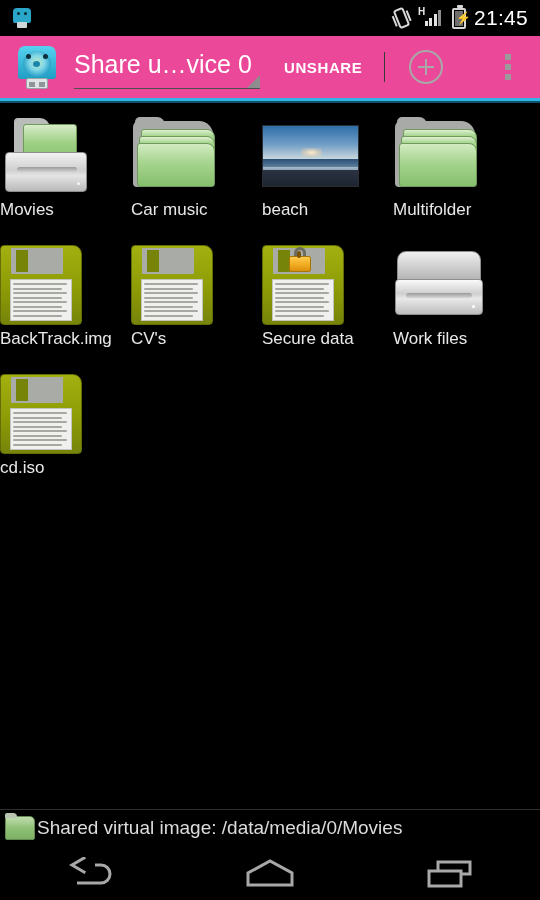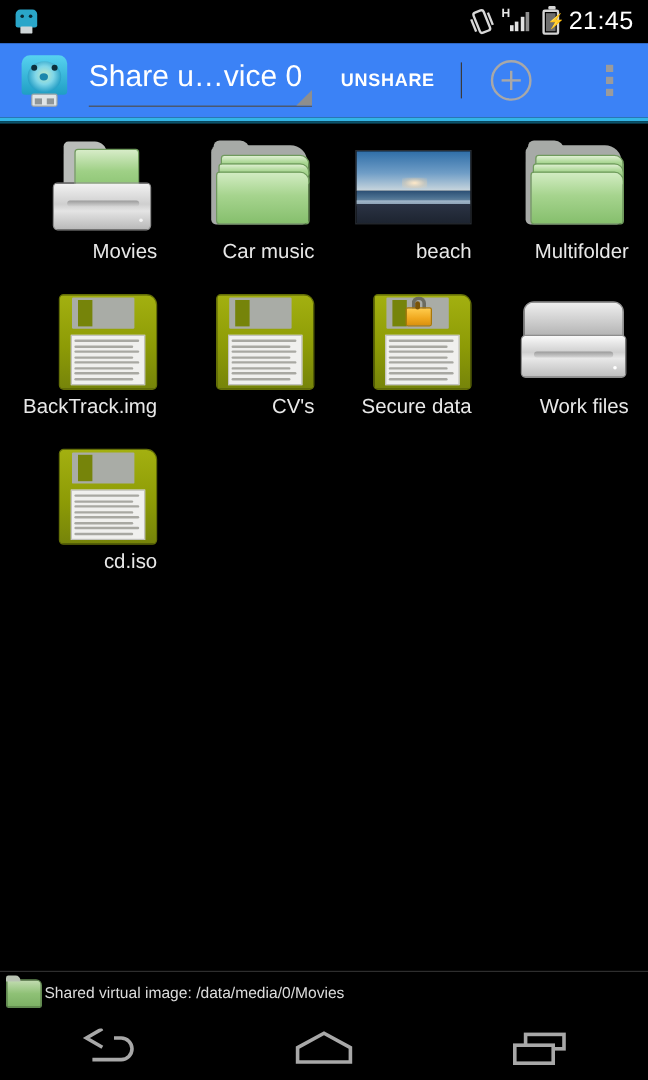--- a/index.html
+++ b/index.html
@@ -43,21 +43,21 @@
   .sig-bars b.on{ background:#e2e2e2; }
 
   .bat{ width:14px; height:21px; border:2px solid #d5d5d5; border-radius:2px; position:relative; }
   .bat:before{ content:""; position:absolute; top:-5px; left:3px; width:6px; height:3px; background:#d5d5d5; border-radius:1px;}
   .bat-fill{ position:absolute; inset:1px; background:#6e6e6e; }
   .bat-bolt{ position:absolute; left:2px; top:2px; font-size:12px; color:#ffffff; line-height:12px;}
 
   
   .actionbar{
     position:absolute; top:36px; left:0; width:540px; height:62px;
-    background:#3b82f6; display:flex; align-items:center;
+    background:#ec4899; display:flex; align-items:center;
   }
   .ab-appicon{ width:46px; height:46px; margin-left:14px; position:relative; }
   .ai-head{
     position:absolute; left:4px; top:2px; width:38px; height:33px;
     background:linear-gradient(180deg,#57d2f0 0%,#1f9ec4 100%);
     border-radius:7px 7px 3px 3px;
   }
   .ai-disc{
     position:absolute; left:9px; top:7px; width:28px; height:26px; border-radius:50%;
     background:radial-gradient(circle at 50% 45%, #bfe9c9 0%, #7fd6e8 38%, #2aa2c8 70%, #1b7fa6 100%);
@@ -96,21 +96,21 @@
   .ab-accent{ position:absolute; top:98px; left:0; width:540px; height:3px; background:#33b5e5; }
   .ab-accent-dark{ position:absolute; top:101px; left:0; width:540px; height:2px; background:#0c536b; }
 
   
   .grid{
     position:absolute; top:112px; left:0; width:540px; height:676px;
     display:flex; flex-wrap:wrap; align-content:flex-start;
   }
   .cell{
     width:131px; height:129px; display:flex; flex-direction:column;
-    align-items:flex-end; justify-content:flex-start; cursor:pointer;
+    align-items:flex-start; justify-content:flex-start; cursor:pointer;
   }
   .cell .ic{ height:88px; display:flex; align-items:center; justify-content:center; }
   .cell .lbl{
     font-size:17px; color:#e8e8e8; line-height:20px; white-space:nowrap;
   }
   .cell .lbl.removed{ color:#ff1111; }
 
   
   .ic-drivefolder{ width:92px; height:80px; position:relative; }
   .df-fold-back{
@@ -221,21 +221,21 @@
   }
   .bb-folder{
     width:30px; height:24px; position:relative; flex:none;
     background:linear-gradient(180deg,#c2dcb1 0%,#8fc176 50%,#7cb064 100%);
     border-radius:2px 5px 2px 2px; border:1px solid #628a51;
   }
   .bb-folder:before{
     content:""; position:absolute; left:-1px; top:-4px; width:12px; height:5px;
     background:#b8c3b2; border-radius:2px 4px 0 0;
   }
-  .bb-text{ color:#dcdcdc; font-size:13px; margin-left:2px; white-space:nowrap; }
+  .bb-text{ color:#dcdcdc; font-size:19px; margin-left:2px; white-space:nowrap; }
 
   
   .navbar{
     position:absolute; bottom:0; left:0; width:540px; height:55px;
     display:flex; align-items:center; justify-content:space-around; background:#000;
   }
   .nav-btn{ width:110px; height:48px; display:flex; align-items:center; justify-content:center; cursor:pointer; }
   .nav-svg{ display:block; }
 </style>
 </head>

